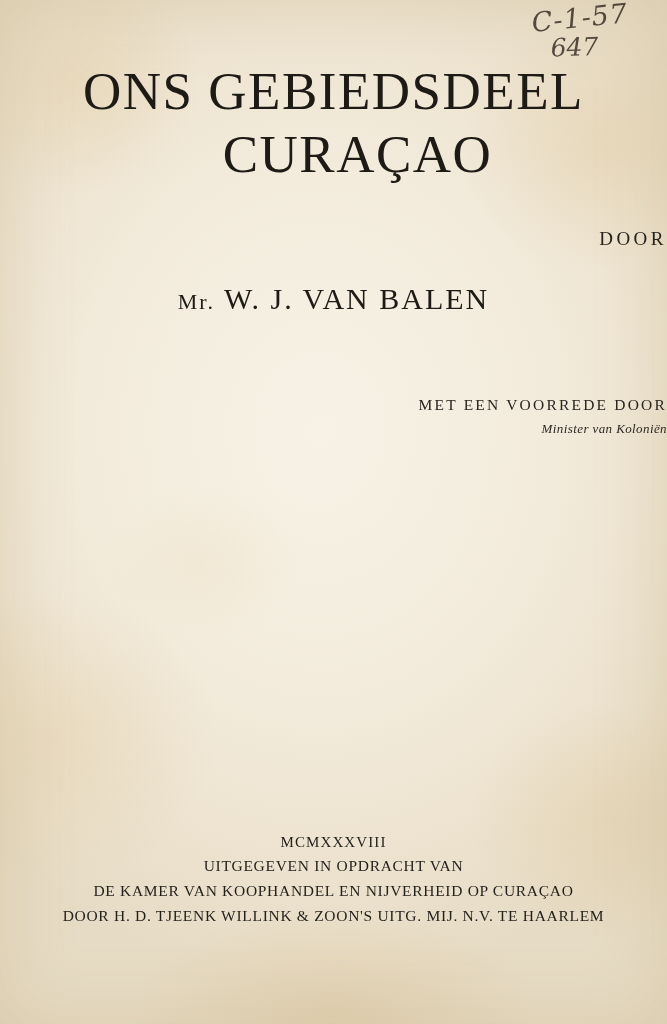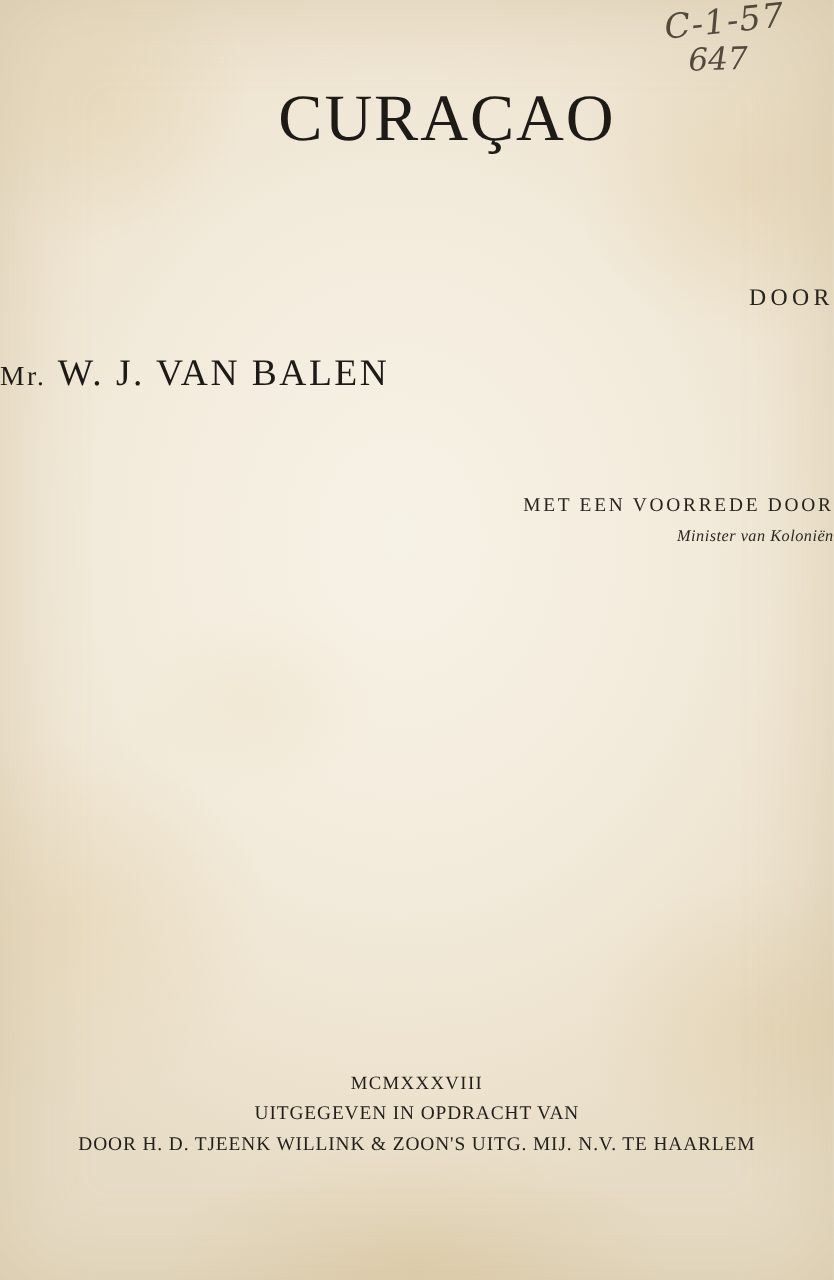--- a/index.html
+++ b/index.html
@@ -110,21 +110,21 @@
     letter-spacing: 3.5px;
     color: #27231e;
     margin-left: 32px;
   }
 
   .author {
     position: absolute;
     top: 282px;
     left: 0;
     right: 0;
-    text-align: left;
+    text-align: center;
     font-size: 30px;
     letter-spacing: 2px;
     color: #1e1b17;
     white-space: nowrap;
   }
   .author .small-caps {
     font-size: 22px;
   }
 
   
@@ -181,35 +181,37 @@
 
 <div class="page">
   <div class="content">
 
     <div class="hand-marks">
       <div class="hand-line1">C-1-57</div>
       <div class="hand-line2">647</div>
     </div>
 
     <div class="title-block">
+      <div class="title-line title-line-1">ONS GEBIEDSDEEL</div>
       <div class="title-line title-line-2">CURAÇAO</div>
     </div>
 
     <div class="byline-word">DOOR</div>
 
     <div class="author">
       <span class="small-caps">Mr.</span>
       <span>W. J. VAN BALEN</span>
     </div>
 
     <div class="preface">
       <div class="preface-lead">MET EEN VOORREDE DOOR</div>
       <div class="preface-role">Minister van Koloniën</div>
     </div>
 
     <div class="imprint">
       <div class="imprint-year">MCMXXXVIII</div>
       <div class="imprint-line">UITGEGEVEN IN OPDRACHT VAN</div>
+      <div class="imprint-line">DE KAMER VAN KOOPHANDEL EN NIJVERHEID OP CURAÇAO</div>
       <div class="imprint-line">DOOR H. D. TJEENK WILLINK &amp; ZOON'S UITG. MIJ. N.V. TE HAARLEM</div>
     </div>
 
   </div>
 </div>
 
 </body></html>

